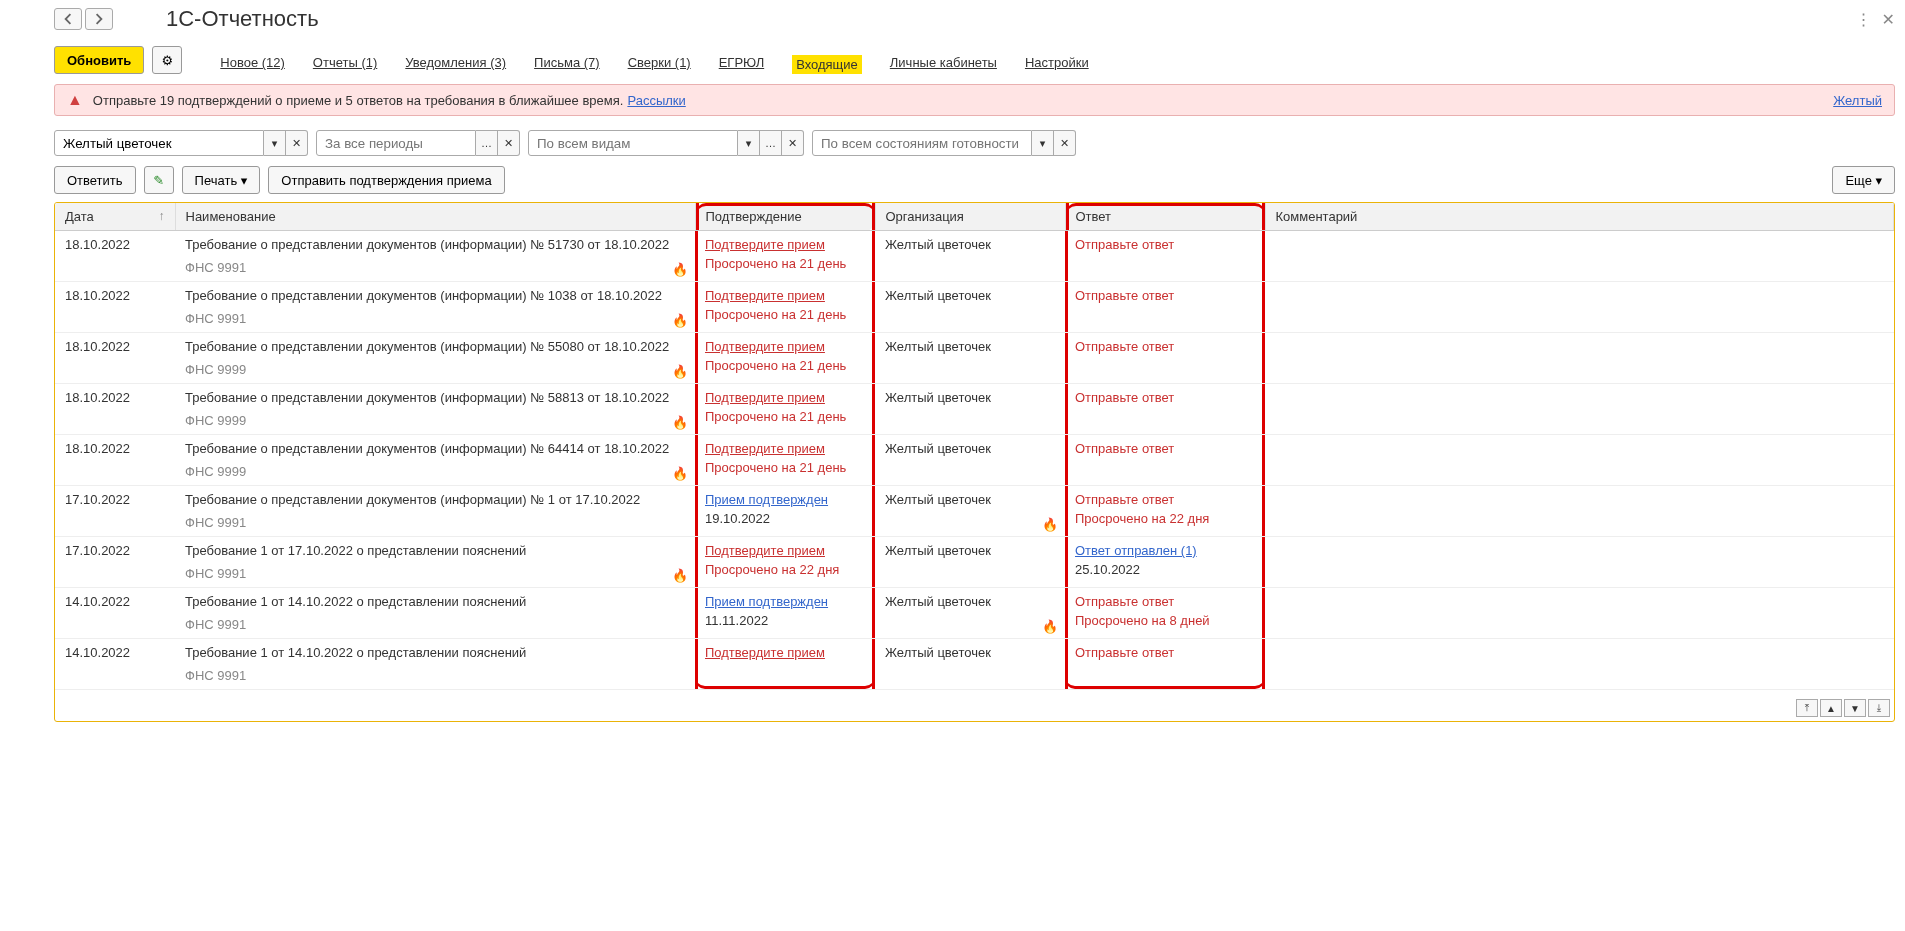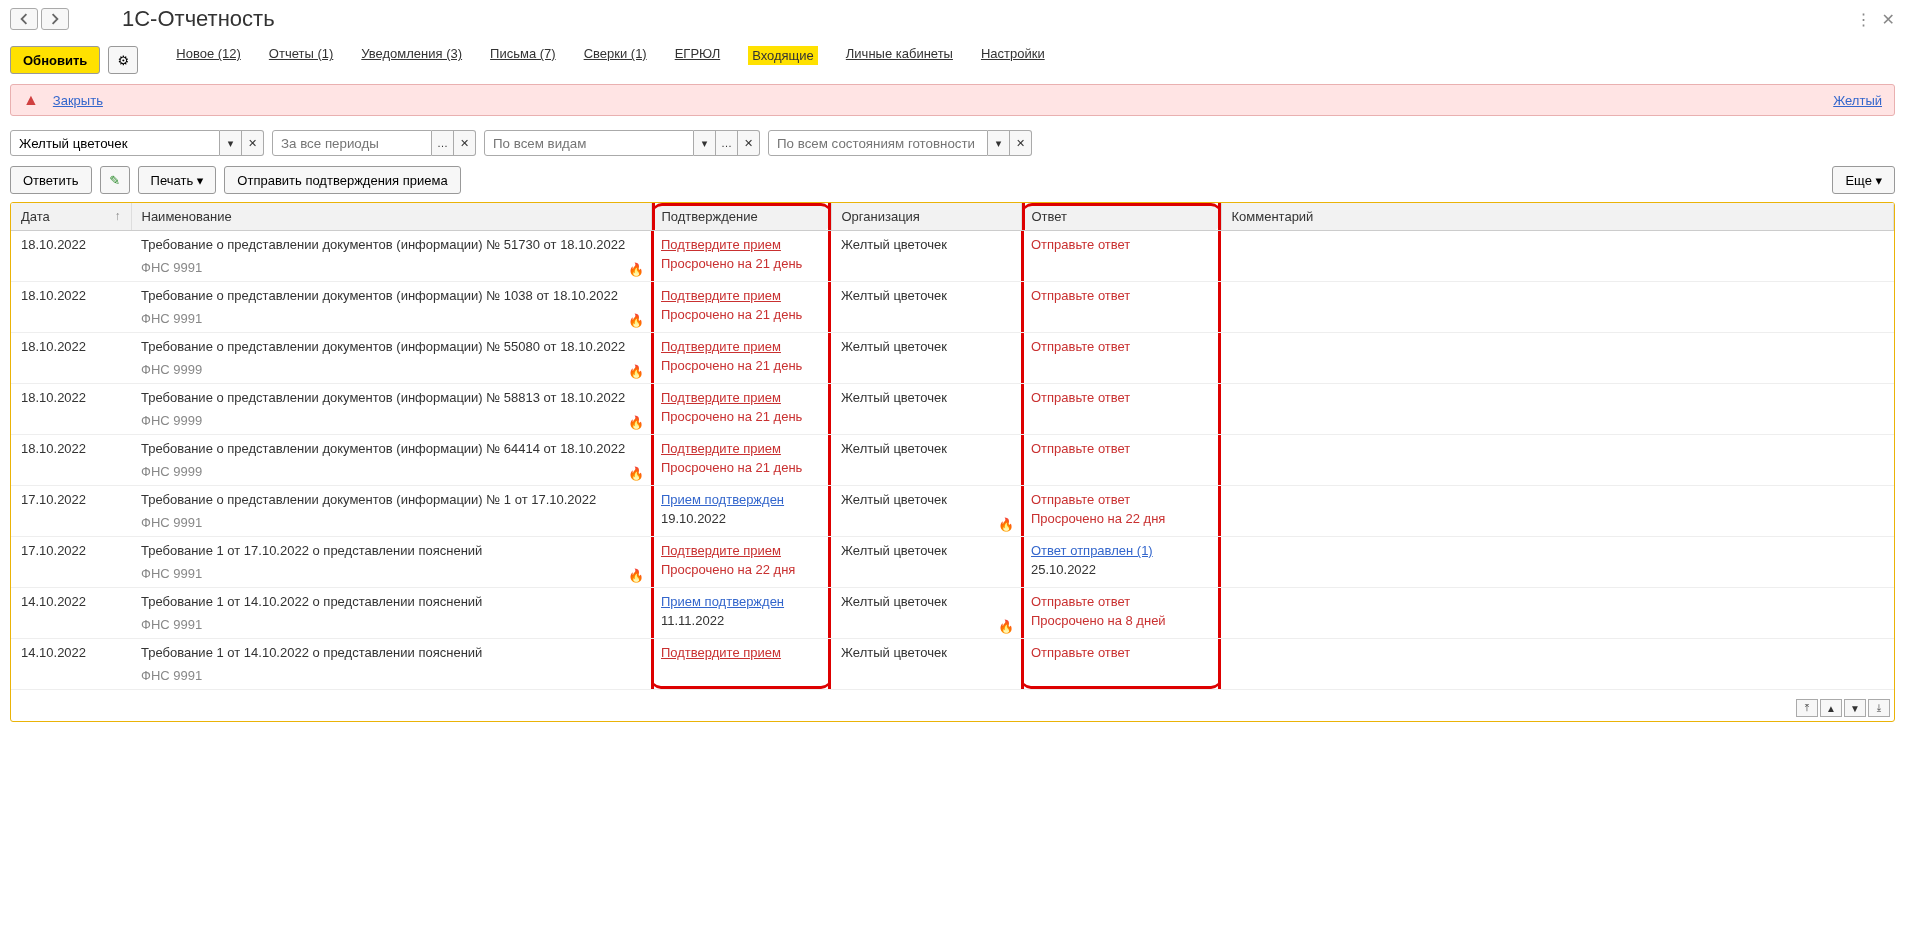--- a/index.html
+++ b/index.html
@@ -1,24 +1,24 @@
 <!DOCTYPE html>
 <html><head>
 <meta charset="utf-8">
 <style>
 * { box-sizing: border-box; margin: 0; padding: 0; }
 body { font-family: Arial, sans-serif; font-size: 13px; color: #333; background: #fff; }
-.window { padding: 6px 10px; }
+.window { padding: 6px 10px; margin-left: 44px; }
 .title-bar { display: flex; align-items: center; margin-bottom: 8px; }
 .nav-btn { width: 28px; height: 22px; border: 1px solid #aaa; background: #f7f7f7; display: inline-flex; align-items: center; justify-content: center; margin-right: 3px; cursor: pointer; border-radius: 3px; }
 .nav-btn svg { width: 12px; height: 12px; }
 .title { font-size: 22px; margin-left: 50px; }
 .title-right { margin-left: auto; display: flex; gap: 10px; align-items: center; color: #888; }
 .title-right span { cursor: pointer; font-size: 16px; }
-.toolbar { display: flex; align-items: flex-start; gap: 8px; padding: 6px 0; margin-bottom: 4px; }
+.toolbar { display: flex; align-items: flex-end; gap: 8px; padding: 6px 0; margin-bottom: 4px; }
 .btn { height: 28px; border: 1px solid #999; border-radius: 3px; background: #f7f7f7; padding: 0 12px; cursor: pointer; display: inline-flex; align-items: center; font-size: 13px; }
 .btn-yellow { background: #ffe100; font-weight: bold; }
 .icon-btn { width: 30px; padding: 0; justify-content: center; }
 .nav-links { display: flex; gap: 28px; margin-left: 30px; }
 .nav-link { text-decoration: underline; cursor: pointer; color: #333; }
 .nav-link.highlight { background: #ffe100; padding: 2px 4px; text-decoration: none; }
 .alert { background: #ffe4e4; border: 1px solid #e9b0b0; padding: 6px 12px; display: flex; align-items: center; border-radius: 3px; margin-bottom: 6px; }
 .alert-icon { color: #d04040; margin-right: 10px; font-size: 16px; }
 .alert-link { color: #3366cc; text-decoration: underline; cursor: pointer; margin-left: 4px; }
 .alert-close { margin-left: auto; color: #3366cc; text-decoration: underline; cursor: pointer; }
@@ -91,21 +91,22 @@
       <span class="nav-link">Сверки (1)</span>
       <span class="nav-link">ЕГРЮЛ</span>
       <span class="nav-link highlight">Входящие</span>
       <span class="nav-link">Личные кабинеты</span>
       <span class="nav-link">Настройки</span>
     </div>
   </div>
 
   <div class="alert">
     <span class="alert-icon">▲</span>
-    <span class="alert-link">Закрыть</span>
+    <span>Отправьте 19 подтверждений о приеме и 5 ответов на требования в ближайшее время.</span>
+    <span class="alert-link">Рассылки</span>
     <span class="alert-close">Желтый</span>
   </div>
 
 
   <div class="filters">
     <div class="filter-group">
       <input class="filter-input" style="width: 210px;" value="Желтый цветочек">
       <span class="filter-mini-btn">▾</span>
       <span class="filter-mini-btn">✕</span>
     </div>

